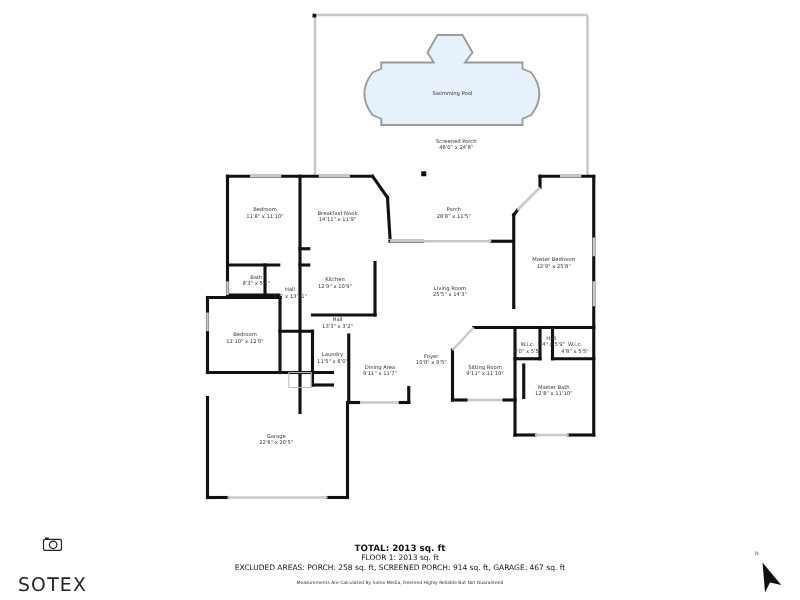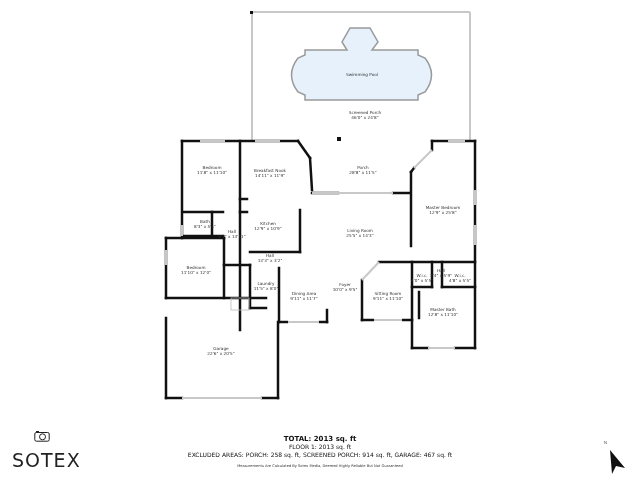--- a/index.html
+++ b/index.html
@@ -7,21 +7,21 @@
   #plan { position:absolute; left:0; top:0; width:640px; height:480px; }
   .lbl { position:absolute; text-align:center; font-family:"DejaVu Sans", sans-serif; font-size:4.2px; line-height:5px; color:#333; transform:translateX(-50%); white-space:nowrap; }
   .lbl span { display:block; }
   .footer { position:absolute; left:0; width:640px; text-align:center; font-family:"DejaVu Sans", sans-serif; color:#111; }
   .f-total { top:435px; font-size:7px; font-weight:bold;text-align:center; }
   .f-floor { top:443px; font-size:6px; }
   .f-excl { top:451px; font-size:6px; }
   .f-note { top:464px; font-size:3.6px; color:#333; }
   .logo { position:absolute; left:12px; top:428px; width:60px; text-align:center; }
   .logo-cam { width:16px; height:12px; margin:0 auto; }
-  .logo-text { font-family:"DejaVu Sans", sans-serif; font-size:19px; letter-spacing:1px; color:#222; margin-top:3px;text-align:center; }
+  .logo-text { font-family:"DejaVu Sans", sans-serif; font-size:15px; letter-spacing:1px; color:#222; margin-top:13px;text-align:center; }
   .compass { position:absolute; left:597px; top:440px; width:30px; height:36px; }
   .compass-n { position:absolute; left:7px; top:0; font-size:4px; color:#444; }
 </style>
 </head>
 <body>
 
 <svg id="plan" viewBox="0 0 640 480" xmlns="http://www.w3.org/2000/svg">
 
   <g stroke="#c8c8c8" stroke-width="2" fill="none">
     <line x1="252" y1="12" x2="470" y2="12"></line>

